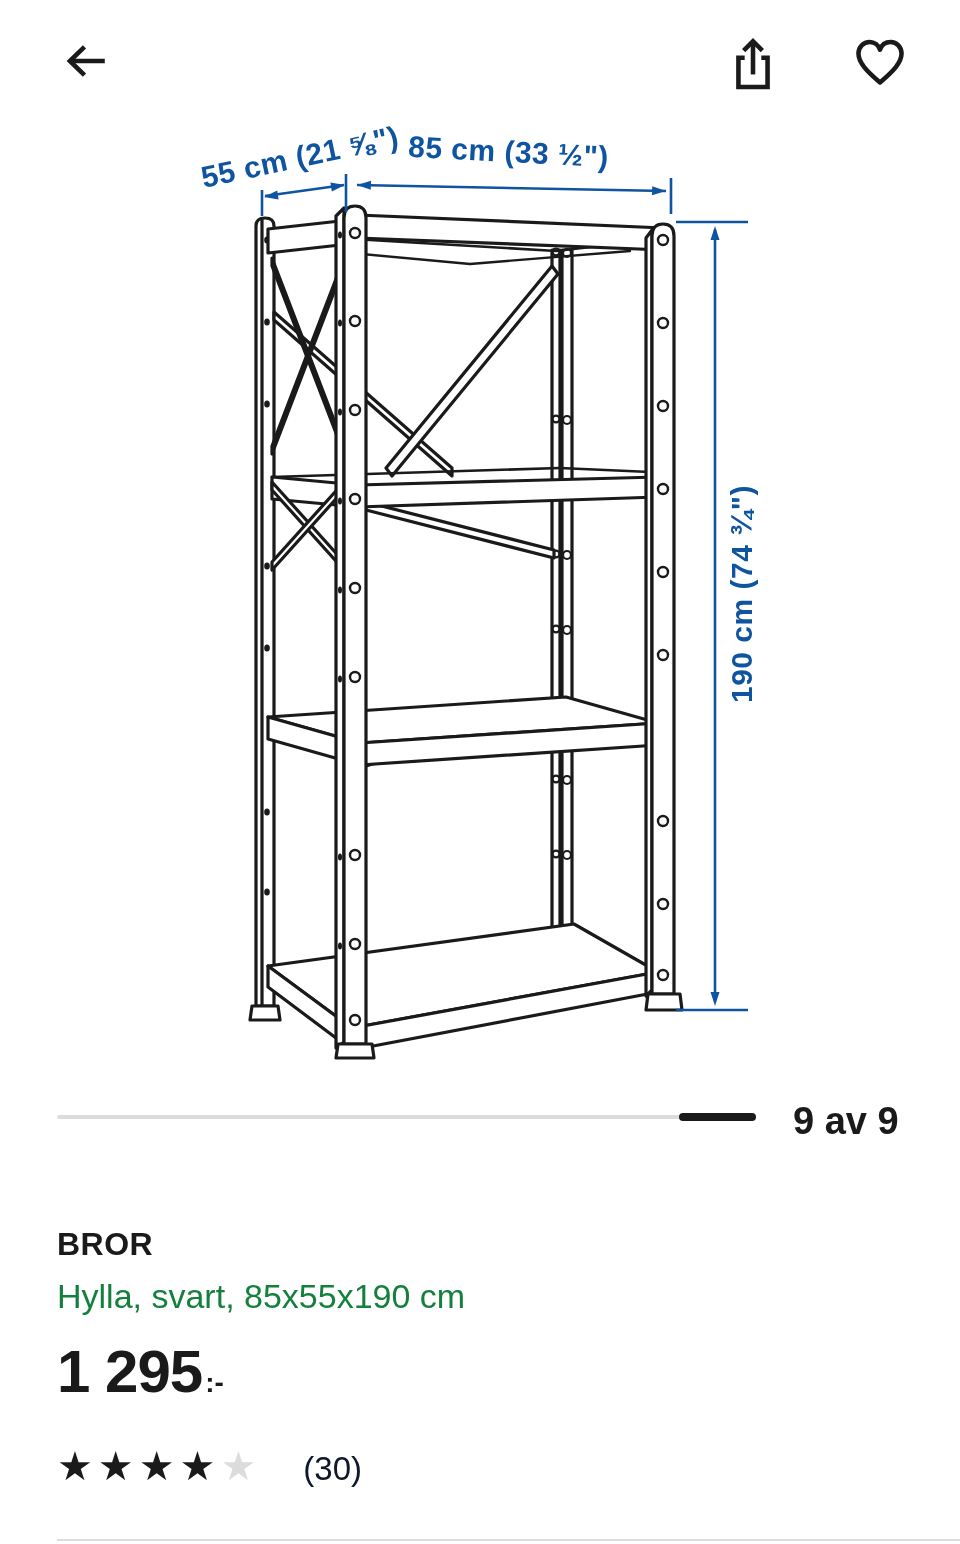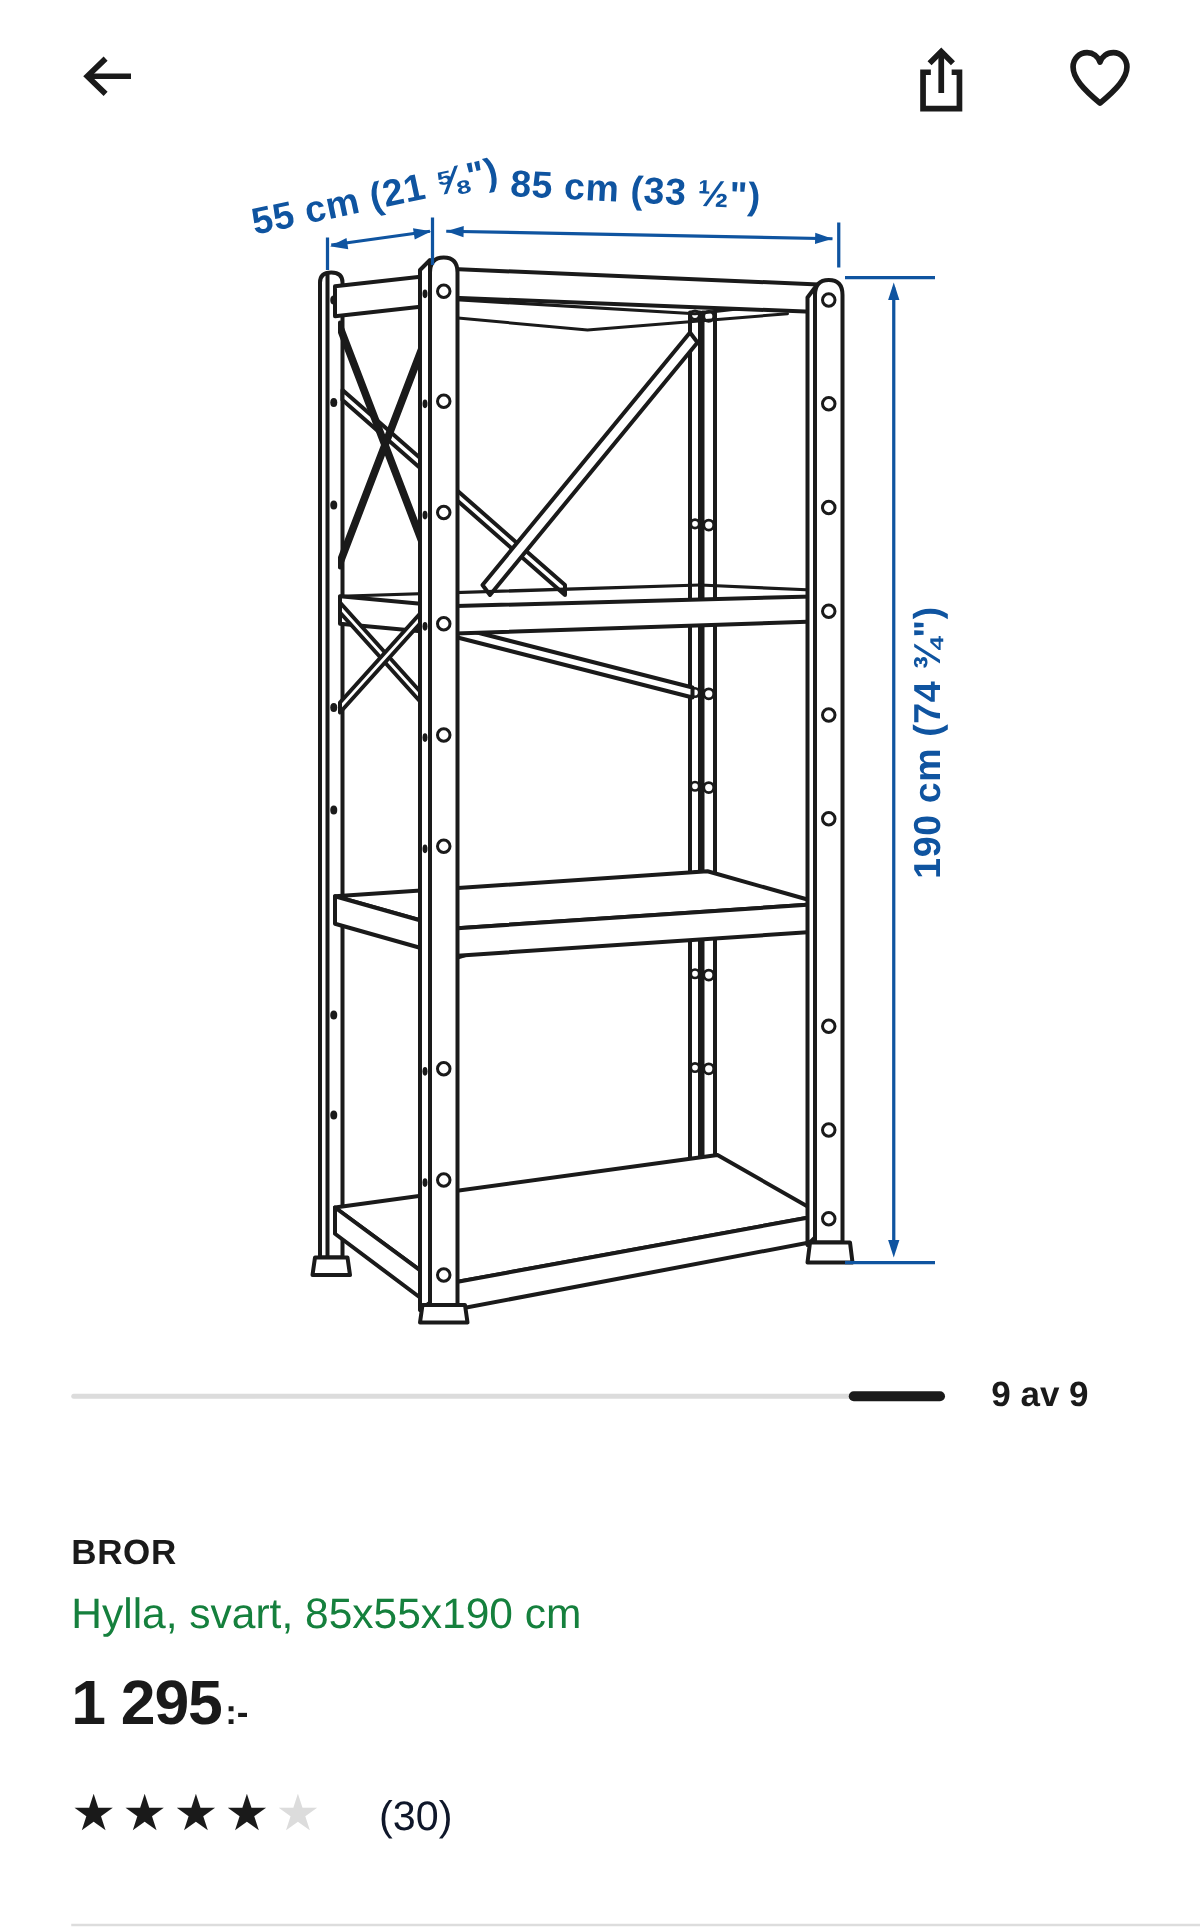--- a/index.html
+++ b/index.html
@@ -16,27 +16,27 @@
   .dim-label{font-family:"Liberation Sans","DejaVu Sans",sans-serif;font-weight:bold;font-size:30px;letter-spacing:.5px;}
   .progress-track{
     position:absolute;left:57px;top:1115px;width:699px;height:4px;
     background:#dcdcdc;border-radius:2px;
   }
   .progress-indicator{
     position:absolute;right:0;top:-2px;width:77px;height:8px;
     background:#1a1a1a;border-radius:4px;
   }
   .pagination-label{
-    position:absolute;left:793px;top:1100px;font-size:28px;font-weight:bold;color:#1a1a1a;
+    position:absolute;left:793px;top:1100px;font-size:38px;font-weight:bold;color:#1a1a1a;
   }
   .product-info{position:absolute;left:57px;top:1226px;width:846px;}
-  .product-name{font-size:28px;font-weight:bold;margin:0;letter-spacing:.5px;}
+  .product-name{font-size:32px;font-weight:bold;margin:0;letter-spacing:.5px;}
   .product-desc{font-size:34px;font-weight:400;margin:14px 0 0 0;color:#15803d;}
   .price-row{display:flex;align-items:baseline;margin-top:26px;}
-  .price-value{font-size:50px;font-weight:bold;letter-spacing:-1px;line-height:1;}
+  .price-value{font-size:60px;font-weight:bold;letter-spacing:-1px;line-height:1;}
   .price-suffix{font-size:28px;font-weight:bold;margin-left:3px;}
   .rating-row{display:flex;align-items:baseline;margin-top:44px;}
   .stars{font-size:40px;letter-spacing:5px;line-height:1;}
   .stars-filled{color:#1a1a1a;}
   .stars-empty{color:#dcdcdc;}
   .review-count{font-size:33px;color:#0f172a;margin-left:42px;}
   .bottom-divider{position:absolute;left:57px;top:1539px;width:903px;height:2px;background:#dddddd;}
 </style>
 </head>
 <body>

